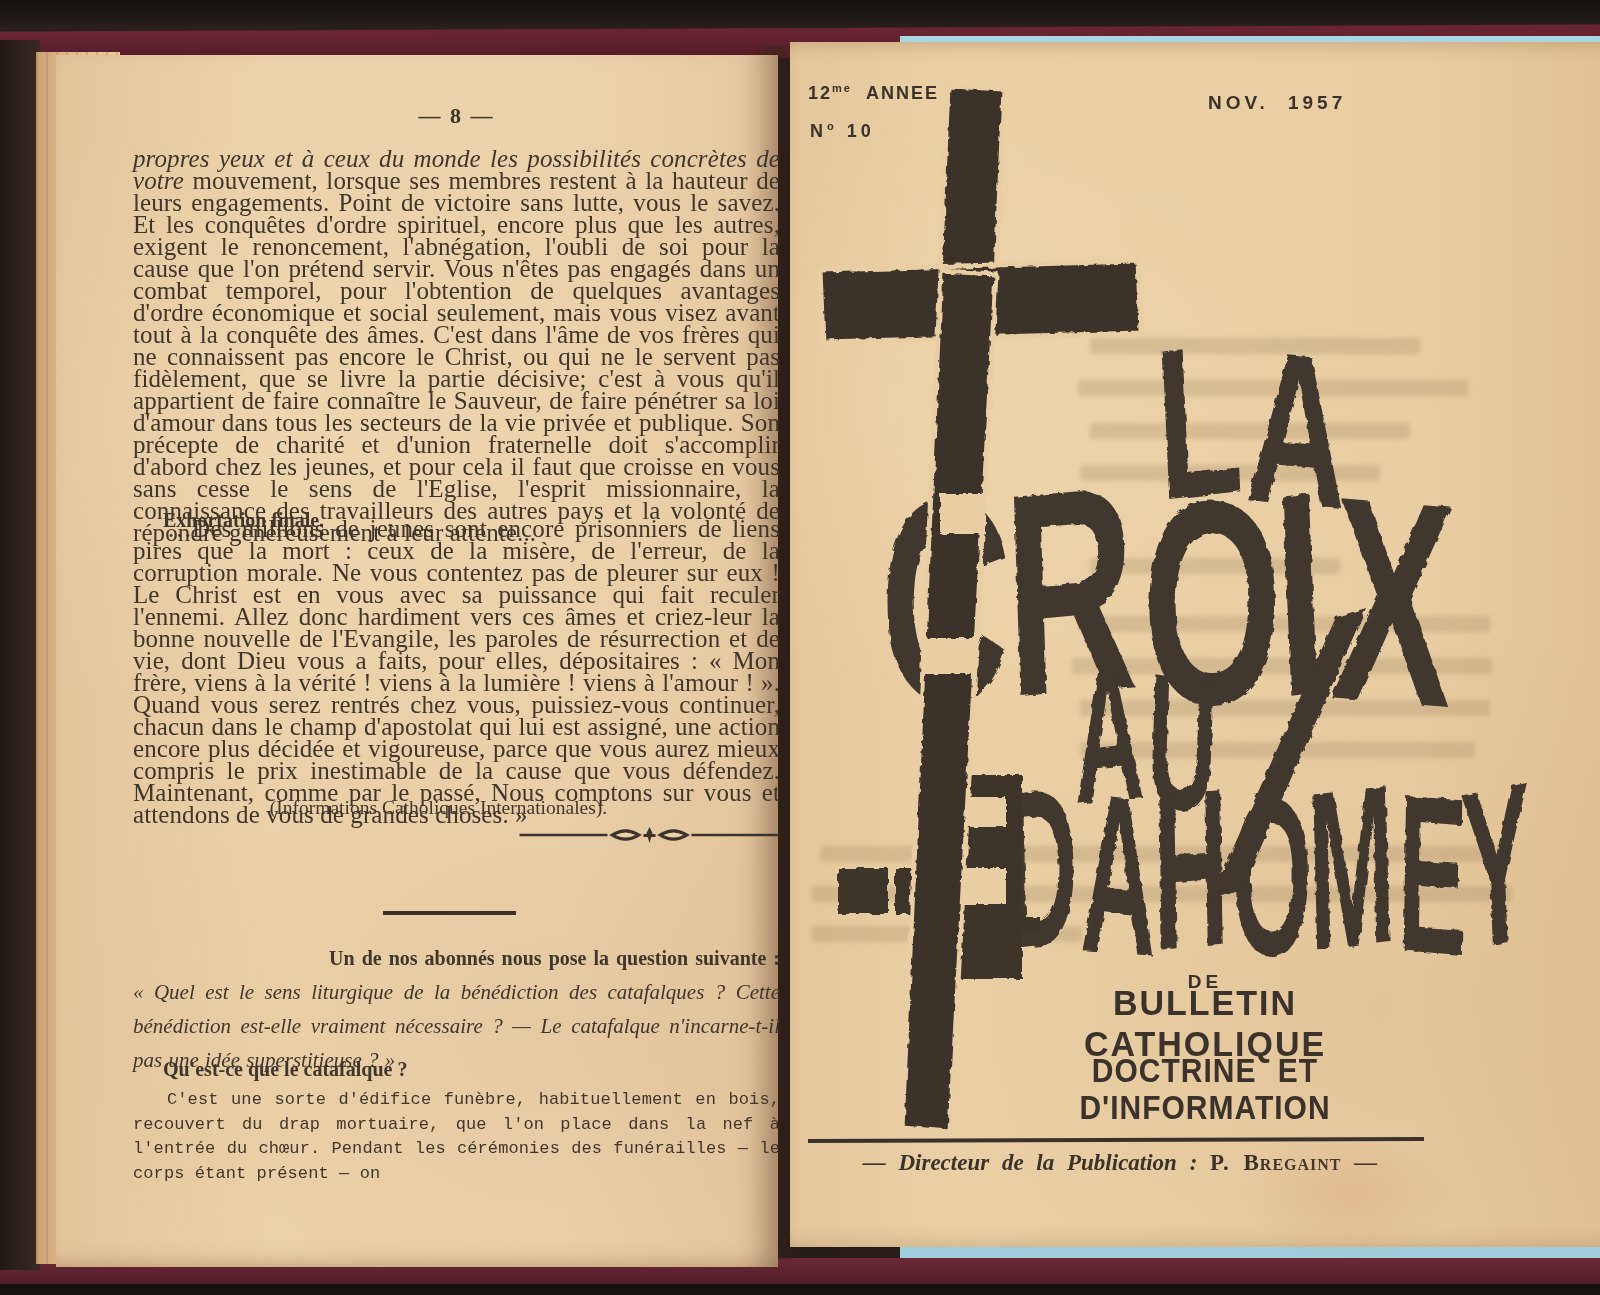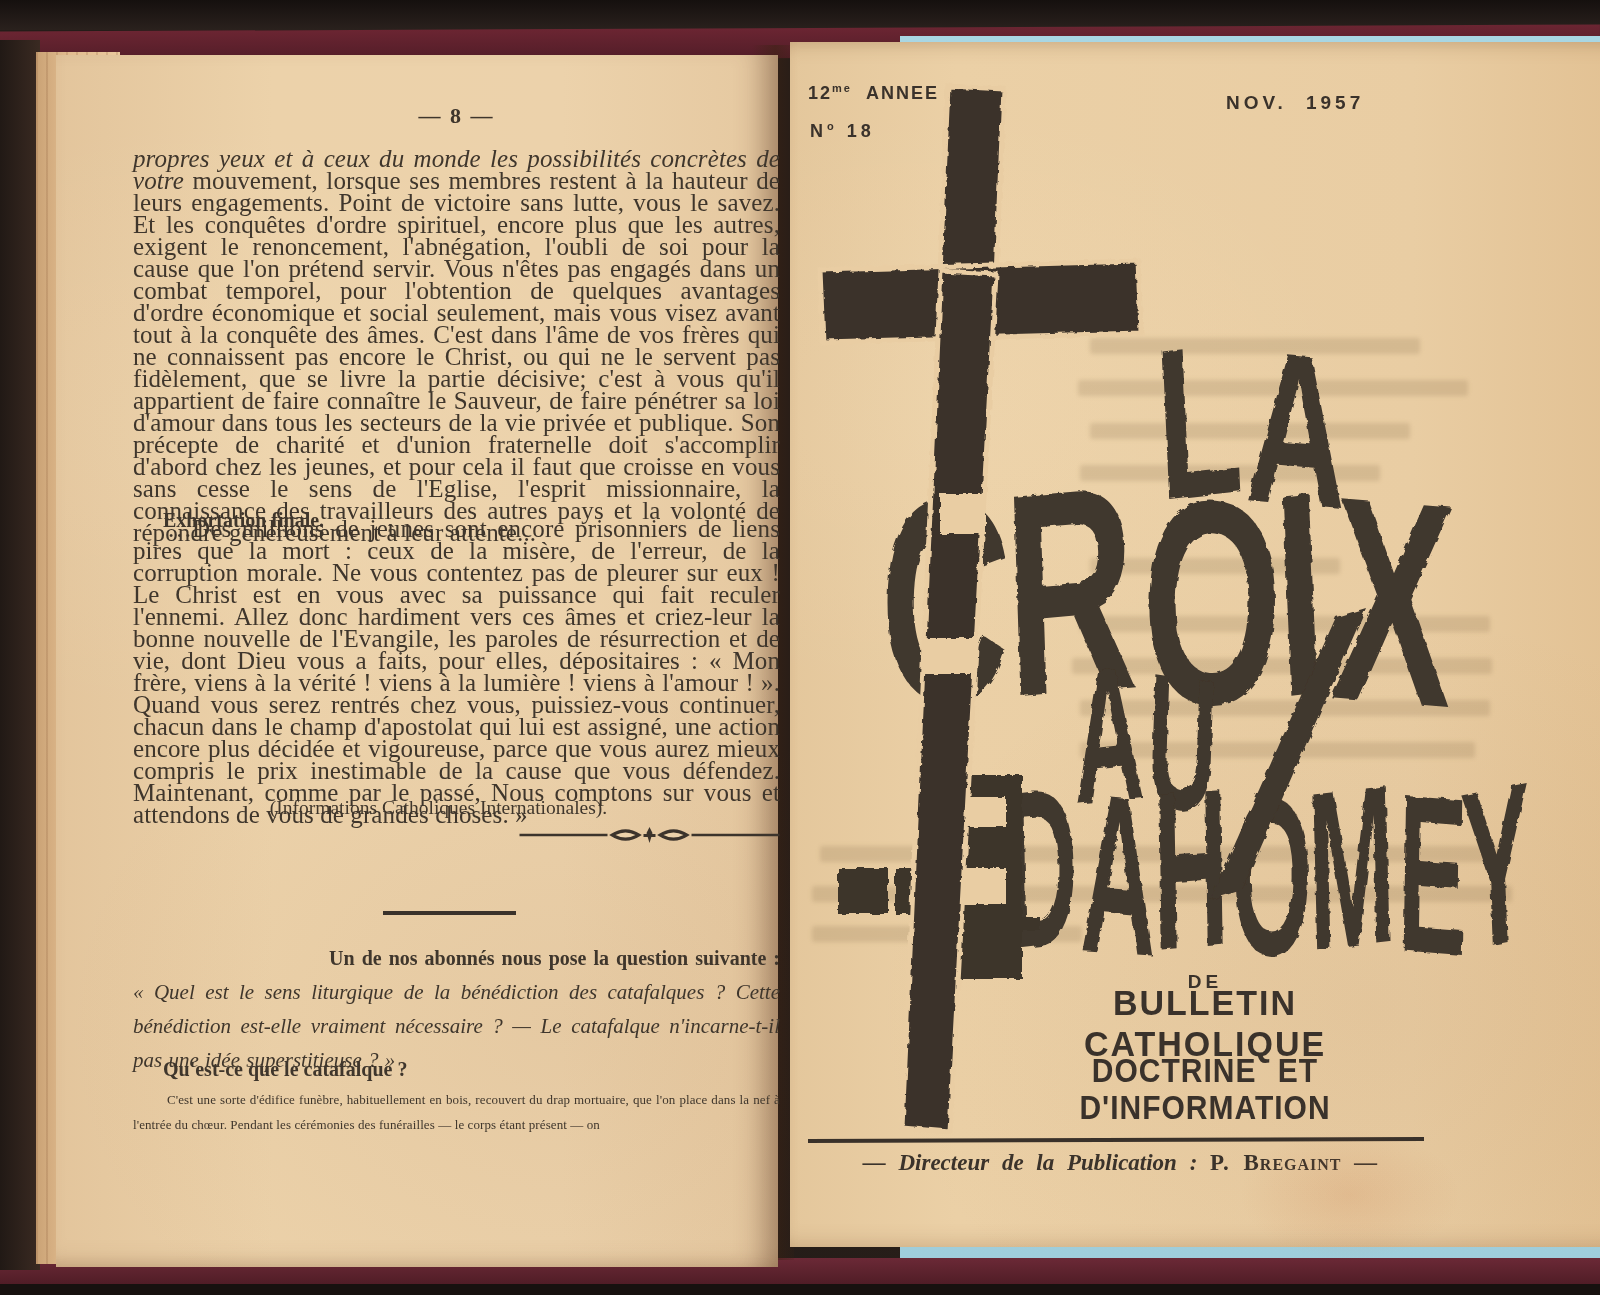--- a/index.html
+++ b/index.html
@@ -30,39 +30,39 @@
   .stain{position:absolute;border-radius:50%;pointer-events:none;}
   .stain.b{left:1240px;top:1130px;width:220px;height:130px;background:radial-gradient(closest-side,rgba(200,120,70,.18),rgba(200,120,70,0));}
   
   .ink{color:#3f362c;}
   .abs{position:absolute;left:77px;width:647px;margin:0;}
   .pageno{top:48px;text-align:center;font-size:22px;font-weight:bold;letter-spacing:2px;}
   .body{font-size:25px;line-height:22px;text-align:justify;letter-spacing:.1px;}
   .p1{top:93px;}
   .p2{top:463px;}
   .p2,.p3{text-indent:34px;}
-  .p3{top:1033px;font-size:13px;line-height:24.5px;}
+  .p3{top:1033px;font-size:17px;line-height:24.5px;font-family:Liberation Mono, monospace;}
   .lead-ital{font-style:italic;}
   .subhead{font-size:20px;font-weight:bold;margin:0;text-indent:30px;}
   .sh1{top:454px;}
   .sh2{top:1003px;}
   .attrib{top:742px;text-align:center;padding-right:36px;box-sizing:border-box;font-size:19.5px;}
   .divider{top:768px;left:270px;}
   .article-title{top:794px;text-align:center;font-family:"Liberation Sans",sans-serif;
     font-size:43px;font-weight:bold;word-spacing:8px;margin:0;color:#39312a;}
   .title-underline{position:absolute;left:327px;top:856px;width:133px;height:4px;background:#3a322b;}
   .lead-bold{top:892px;font-size:20px;font-weight:bold;text-indent:26px;word-spacing:2px;text-align:right;}
   .quote{top:920px;font-style:italic;font-size:21px;line-height:34px;text-align:justify;word-spacing:1px;}
   
   .sans{font-family:"Liberation Sans",sans-serif;}
   .hdr{position:absolute;font-weight:bold;color:#3a322b;}
   .yr{left:18px;top:40px;font-size:18px;letter-spacing:2px;}
   .iss{left:20px;top:78px;font-size:18px;letter-spacing:4px;}
   .hdr sup{font-size:11px;}
-  .date{left:418px;top:50px;font-size:19px;letter-spacing:4px;word-spacing:10px;margin-left:18px;}
+  .date{left:418px;top:50px;font-size:19px;letter-spacing:4px;word-spacing:10px;}
   .bleed{position:absolute;background:rgba(115,88,55,.17);filter:blur(2px);border-radius:3px;height:16px;}
   .cover-art{position:absolute;left:0;top:0;}
   .art-text{font-family:"Liberation Sans",sans-serif;font-weight:bold;fill:#40372d;}
   .sub{position:absolute;left:200px;width:430px;text-align:center;font-weight:bold;color:#3a322b;}
   .sub1{top:942px;font-size:34px;letter-spacing:2px;word-spacing:14px;transform:scaleY(1.05);}
   .sub2{top:929px;font-size:19px;letter-spacing:4px;}
   .sub3{top:1014px;font-size:30px;letter-spacing:1px;word-spacing:12px;transform:scaleY(1.08);}
   .rule{position:absolute;left:18px;top:1096px;width:616px;height:4px;background:#39312a;transform:rotate(-.2deg);}
   .footer{position:absolute;left:40px;top:1108px;width:580px;text-align:center;
     font-size:23px;font-style:italic;font-weight:bold;color:#3b332b;word-spacing:7px;}
@@ -131,21 +131,21 @@
     <div class="bleed" style="left:300px;top:516px;width:250px"></div>
     <div class="bleed" style="left:290px;top:574px;width:410px"></div>
     <div class="bleed" style="left:282px;top:616px;width:420px"></div>
     <div class="bleed" style="left:290px;top:658px;width:410px"></div>
     <div class="bleed" style="left:290px;top:700px;width:395px"></div>
     <div class="bleed" style="left:30px;top:804px;width:690px"></div>
     <div class="bleed" style="left:22px;top:844px;width:700px"></div>
     <div class="bleed" style="left:22px;top:884px;width:270px"></div>
 
     <div class="hdr sans yr"><span>12</span><sup>me</sup>&nbsp;&nbsp;<span>ANNEE</span></div>
-    <div class="hdr sans iss"><span>N</span><sup>o</sup>&nbsp;<span>18</span></div>
+    <div class="hdr sans iss"><span>N</span><sup>o</sup>&nbsp;<span>10</span></div>
     <div class="hdr sans date">NOV. 1957</div>
 
     <svg class="cover-art" width="755" height="1205" viewBox="0 0 755 1205">
       <defs>
         <filter id="rough" x="-5%" y="-5%" width="110%" height="110%">
           <feTurbulence type="fractalNoise" baseFrequency="0.12" numOctaves="2" result="n"></feTurbulence>
           <feDisplacementMap in="SourceGraphic" in2="n" scale="5"></feDisplacementMap>
         </filter>
       </defs>
       <g filter="url(#rough)">

